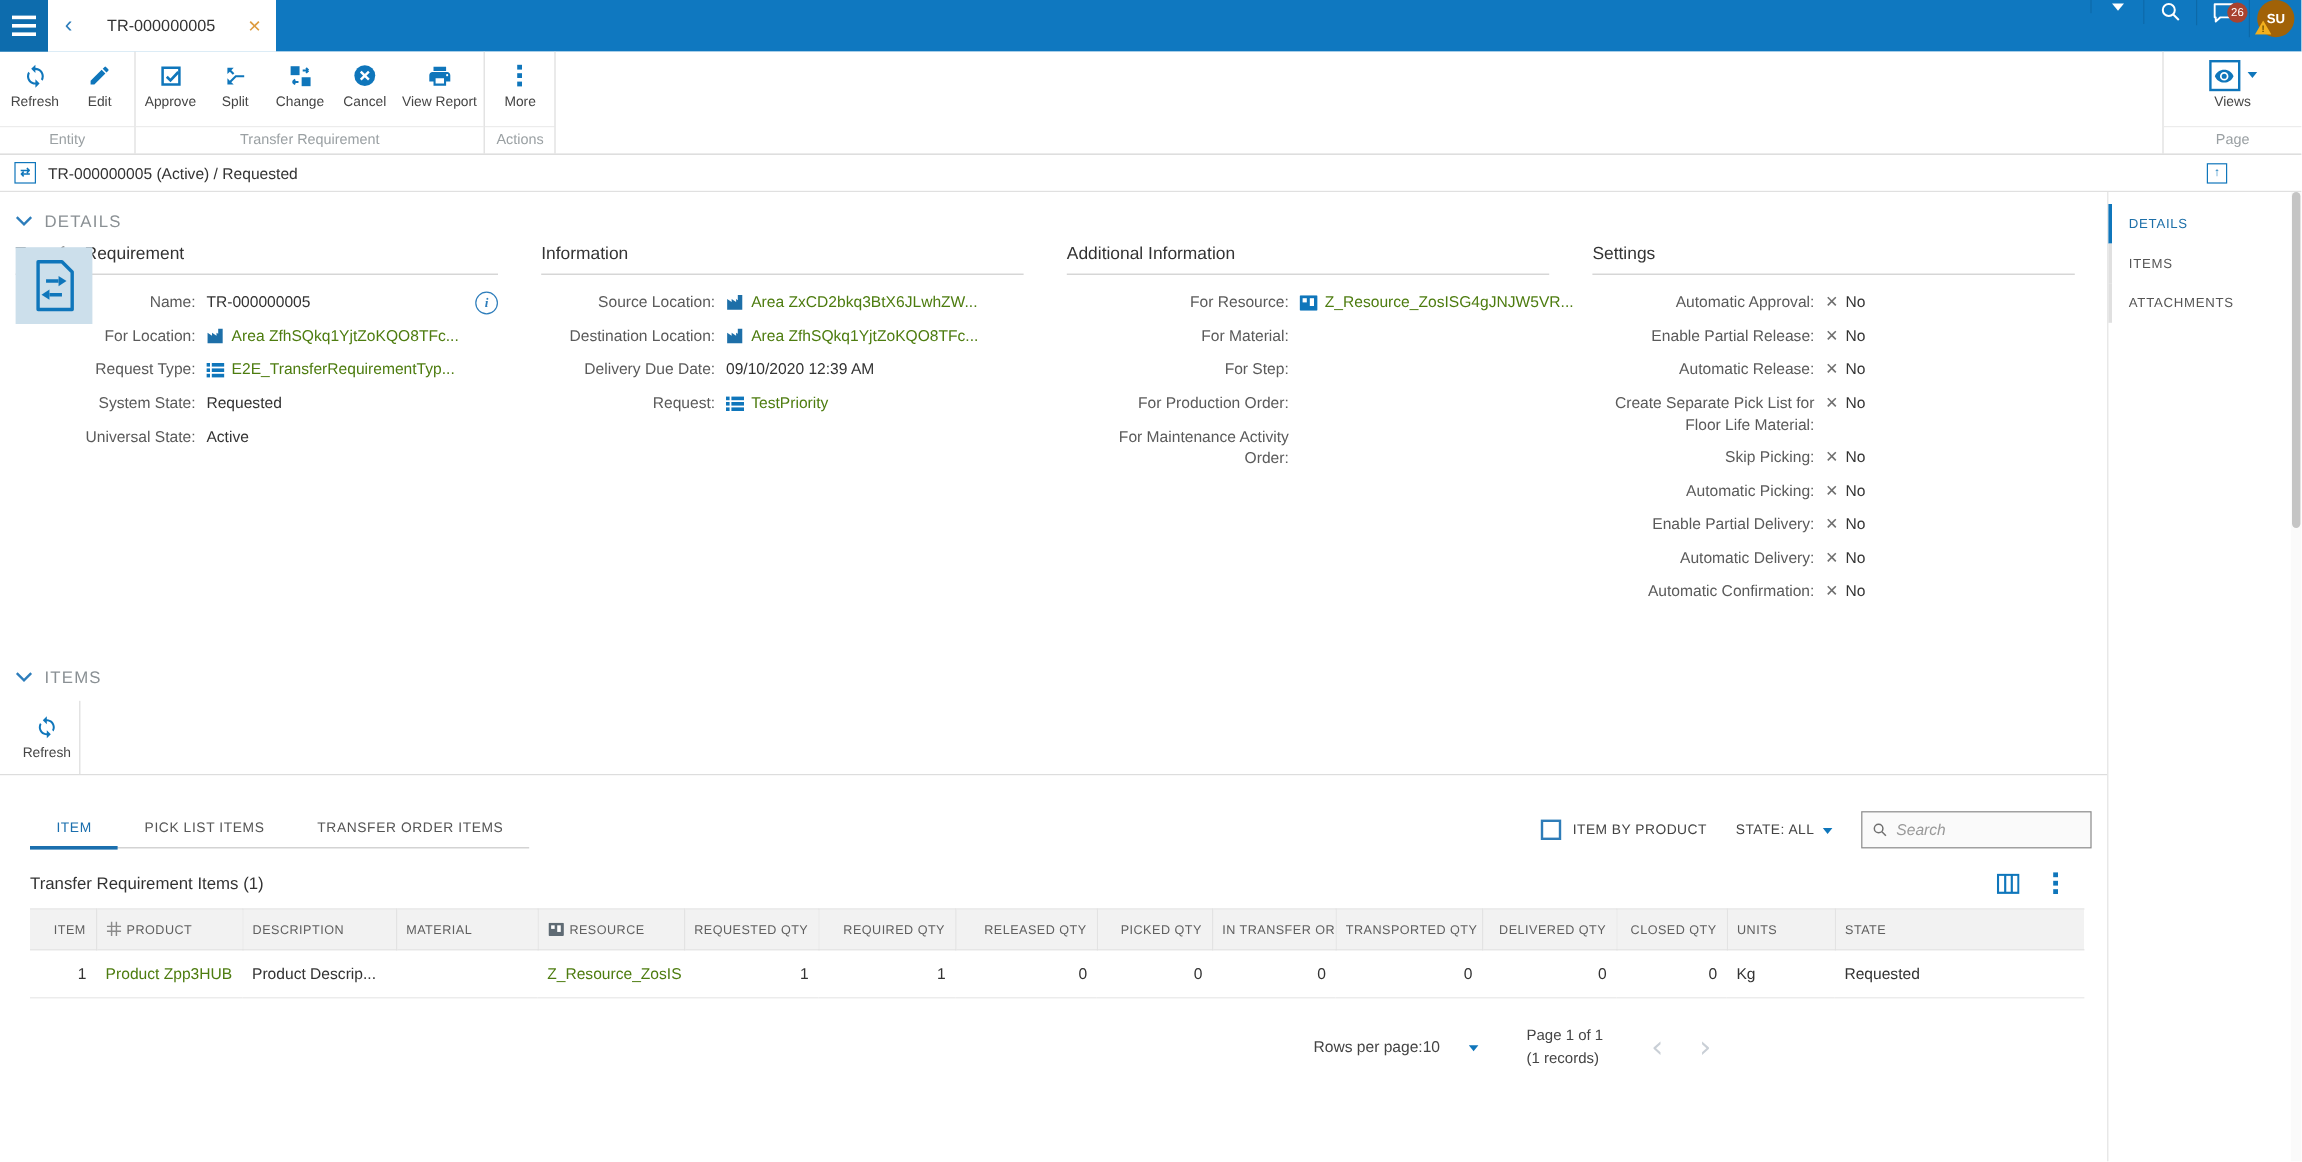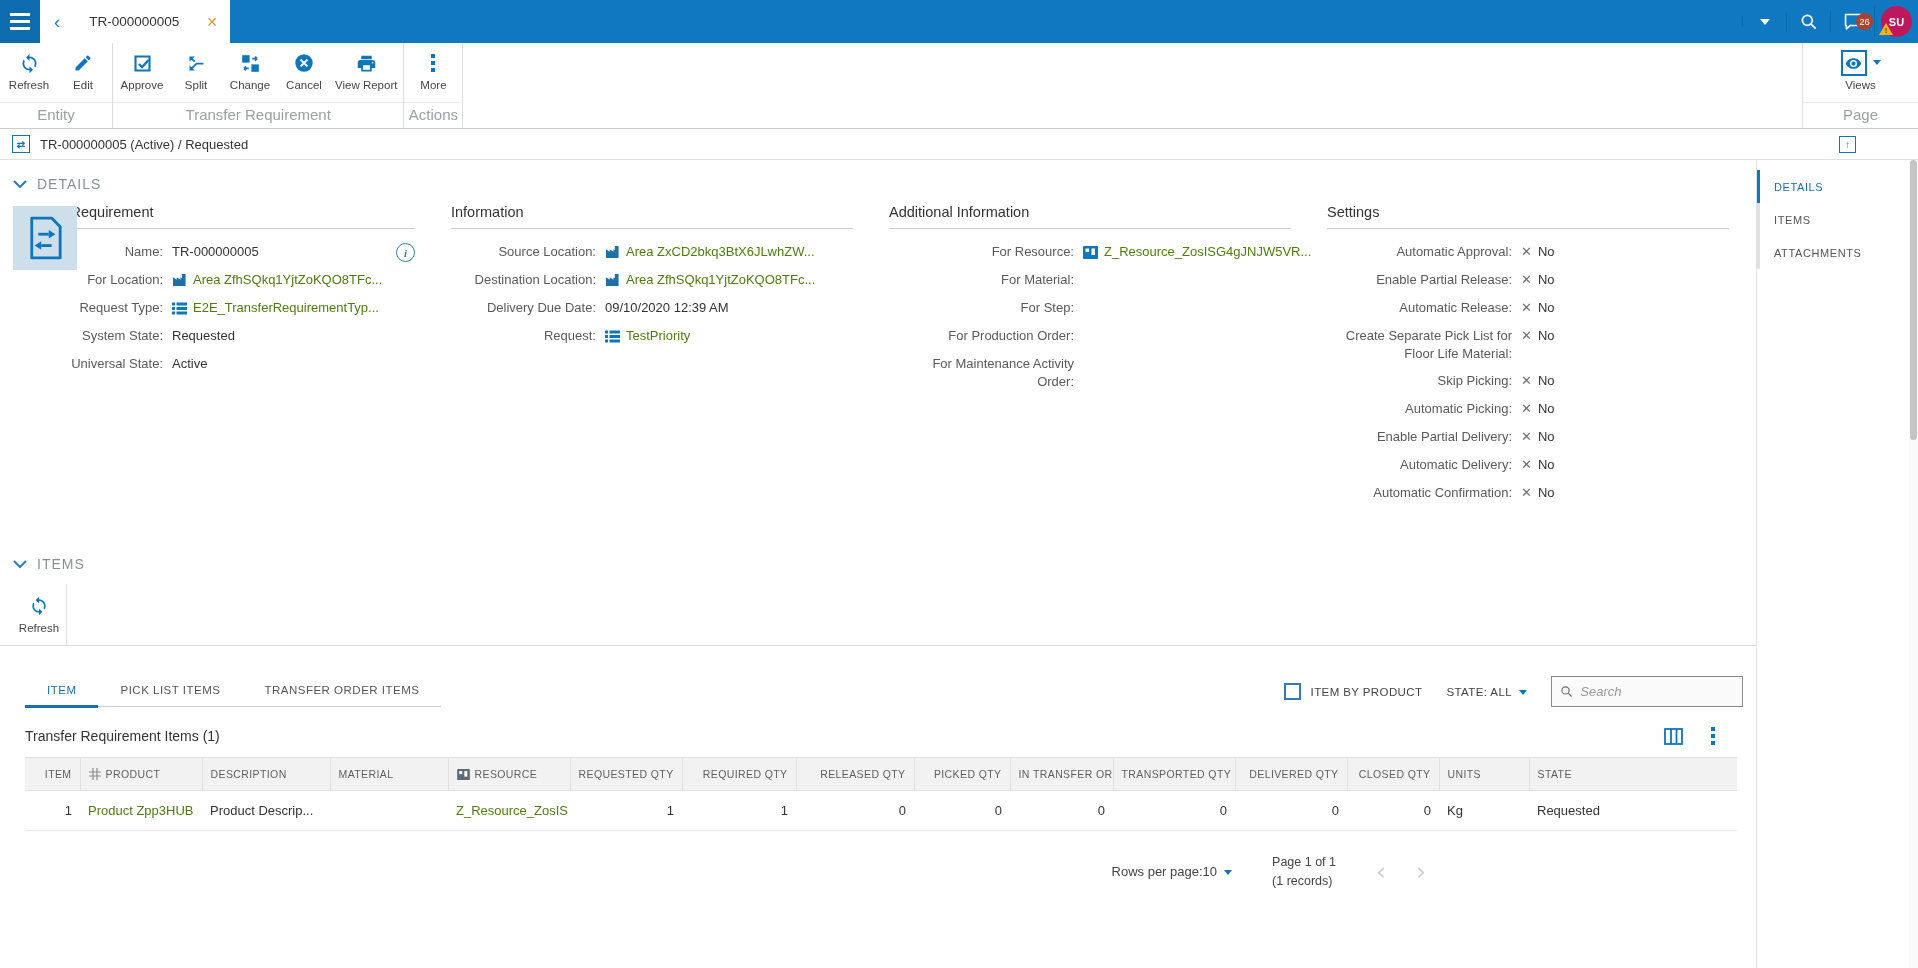--- a/index.html
+++ b/index.html
@@ -8,39 +8,39 @@
 
   
   .topbar { height:43px; background:#0f78c0; display:flex; align-items:stretch; }
   .hamburger { width:40px; background:#0d6cad; display:flex; flex-direction:column;
     justify-content:center; align-items:center; gap:4px; cursor:pointer; }
   .hamburger span { width:20px; height:3px; background:#fff; }
   .entity-tab { width:190px; background:#fff; display:flex; align-items:center; padding:0 10px; gap:8px; }
   .tab-back { color:#2d7dbb; font-size:19px; line-height:1; cursor:pointer; padding:0 4px; }
   .tab-title { flex:1; text-align:center; font-size:13.5px; color:#333; }
   .tab-close { color:#dd9c3f; font-size:14px; cursor:pointer; padding:0 2px; }
-  .topbar-right { margin-left:auto; display:flex; align-items:center;padding-left:36px; }
+  .topbar-right { margin-left:auto; display:flex; align-items:flex-start;padding-left:36px; }
   .topcell { width:44px; display:flex; align-items:center; justify-content:center;
     position:relative; border-left:1px solid rgba(0,0,0,.12); cursor:pointer; }
   .caret-down { width:0; height:0; border:5px solid transparent; border-top:6px solid currentColor;
     display:inline-block; transform:translateY(3px); }
   .badge { position:absolute; top:2px; right:1px; min-width:17px; height:17px; border-radius:9px;
     background:#a8432f; color:#fff; font-size:9.5px; display:flex; align-items:center;
     justify-content:center; padding:0 3px; }
-  .avatar { width:31px; height:31px; border-radius:50%; background:#be185d; color:#fff;
+  .avatar { width:31px; height:31px; border-radius:50%; background:#a16207; color:#fff;
     font-size:11px; font-weight:bold; display:flex; align-items:center; justify-content:center; }
   .warn { position:absolute; left:4px; bottom:2px; width:14px; height:12px; background:#f2b01e;
     clip-path:polygon(50% 0,100% 100%,0 100%); color:#6b4c00; font-size:8px; font-weight:bold;
     display:flex; align-items:flex-end; justify-content:center; }
 
   
   .toolbar { height:86px; border-bottom:1px solid #ccc; display:flex; align-items:stretch; background:#fff; }
   .tgroup { display:flex; flex-direction:column; }
   .tgroup-btns { display:flex; flex:1; padding:0 2px; }
-  .tgroup-lbl { text-align:center; font-size:15px; color:#9aa0a3; padding:3px 0 5px; border-top:1px solid #ececec; }
+  .tgroup-lbl { text-align:center; font-size:12px; color:#9aa0a3; padding:3px 0 5px; border-top:1px solid #ececec; }
   .tsep { width:1px; background:#ddd; }
   .tbtn { min-width:54px; padding:8px 4px 0; display:flex; flex-direction:column; align-items:center; cursor:pointer; }
   .tbtn .ic { height:24px; display:flex; align-items:center; }
   .tbtn .lbl { font-size:11.5px; color:#454545; margin-top:4px; white-space:nowrap; }
   .tspacer { flex:1; }
   .more-dots { display:flex; flex-direction:column; gap:3px; }
   .more-dots i { width:4px; height:4px; background:#0f76bb; }
   .views-btn { display:flex; align-items:flex-start; gap:6px; }
   .eye-box { width:26px; height:26px; border:2px solid #0f76bb; display:flex; align-items:center; justify-content:center; }
 
@@ -113,21 +113,21 @@
   .kebab i { width:4px; height:4px; background:#0f76bb; }
   table { border-collapse:collapse; width:100%; table-layout:fixed; }
   th { background:#f2f2f2; font-weight:normal; font-size:10.5px; color:#5f5f5f; letter-spacing:.4px;
     text-align:left; padding:10px 8px; border-top:1px solid #e0e0e0; border-bottom:1px solid #e0e0e0;
     border-right:1px solid #e3e3e3; white-space:nowrap; overflow:hidden; cursor:pointer; }
   th.num, td.num { text-align:right; }
   th .hic { display:inline-flex; vertical-align:-2px; margin-right:5px; }
   td { font-size:13px; color:#333; padding:12px 8px; border-bottom:1px solid #e8e8e8; white-space:nowrap; overflow:hidden; }
 
   .pagination { display:flex; align-items:center; margin:22px 330px 0 auto; width:fit-content; gap:40px; }
-  .rpp { display:flex; align-items:center; gap:7px; font-size:13px; color:#444; cursor:pointer; }
+  .rpp { display:flex; align-items:center; gap:24px; font-size:13px; color:#444; cursor:pointer; }
   .rpp .caret-down { color:#0f76bb; border-width:4.5px; border-top-width:5.5px; }
   .page-info { font-size:12.5px; color:#444; line-height:1.45; }
   .pg-chevrons { display:flex; gap:30px; }
   .pg-chevrons span { font-size:25px; color:#c9cfd6; line-height:1; cursor:pointer; font-family:"DejaVu Sans",sans-serif; }
   svg { display:block; }
 </style>
 </head>
 <body>
 
 <header class="topbar">

